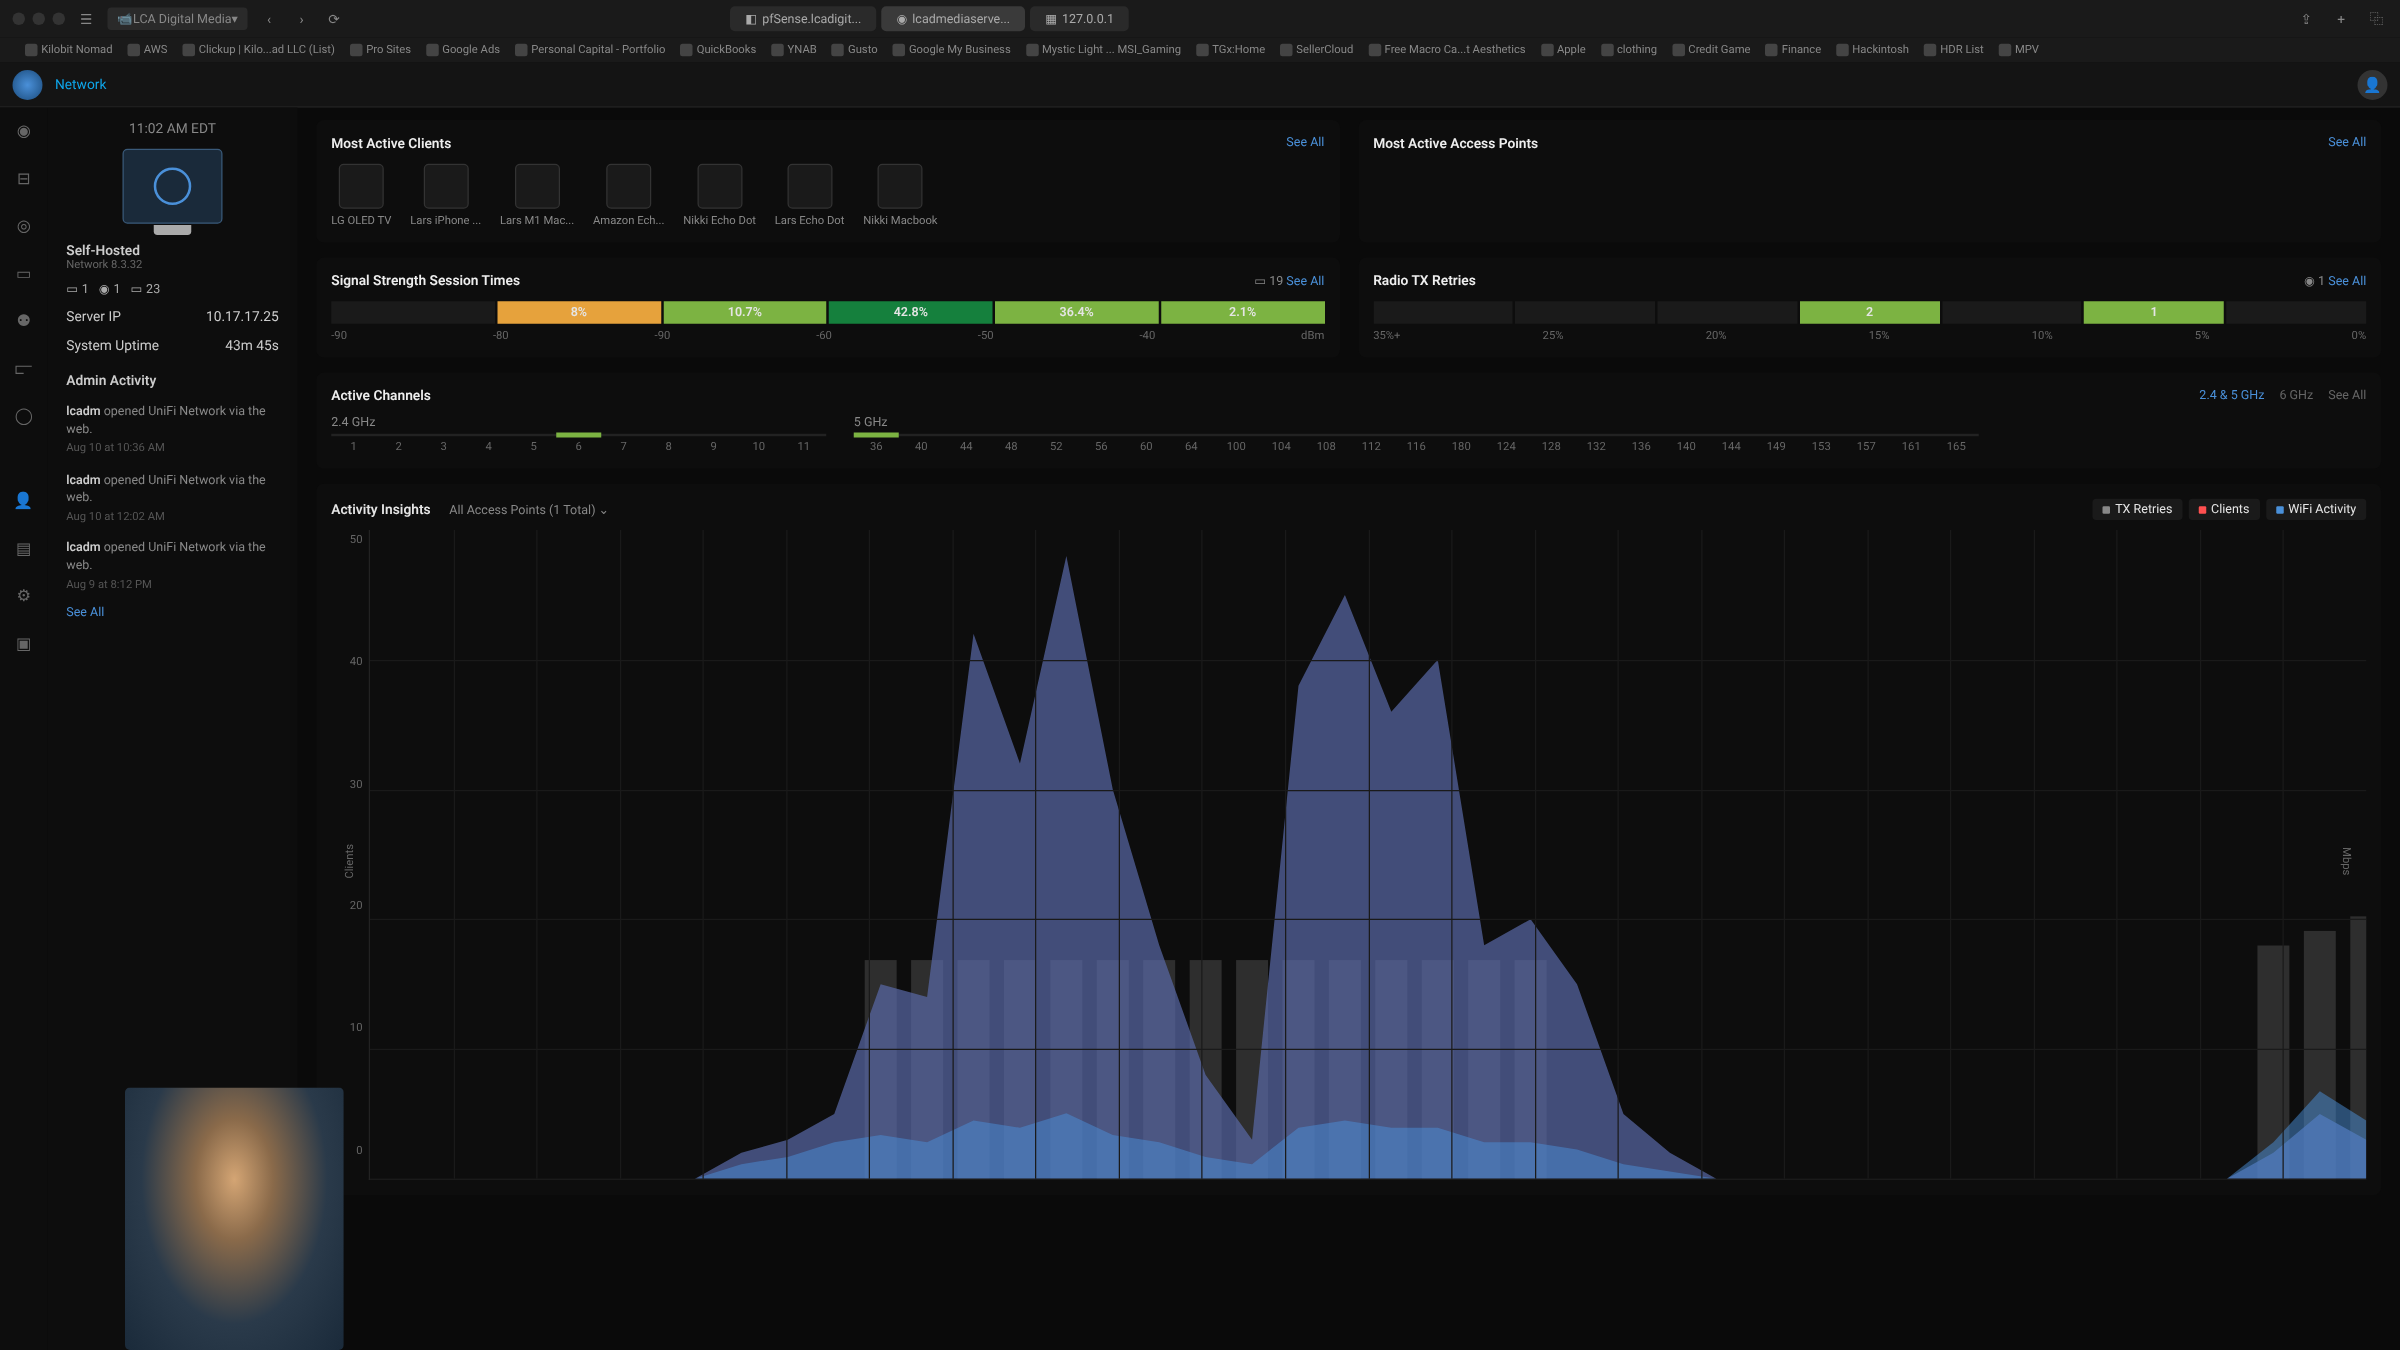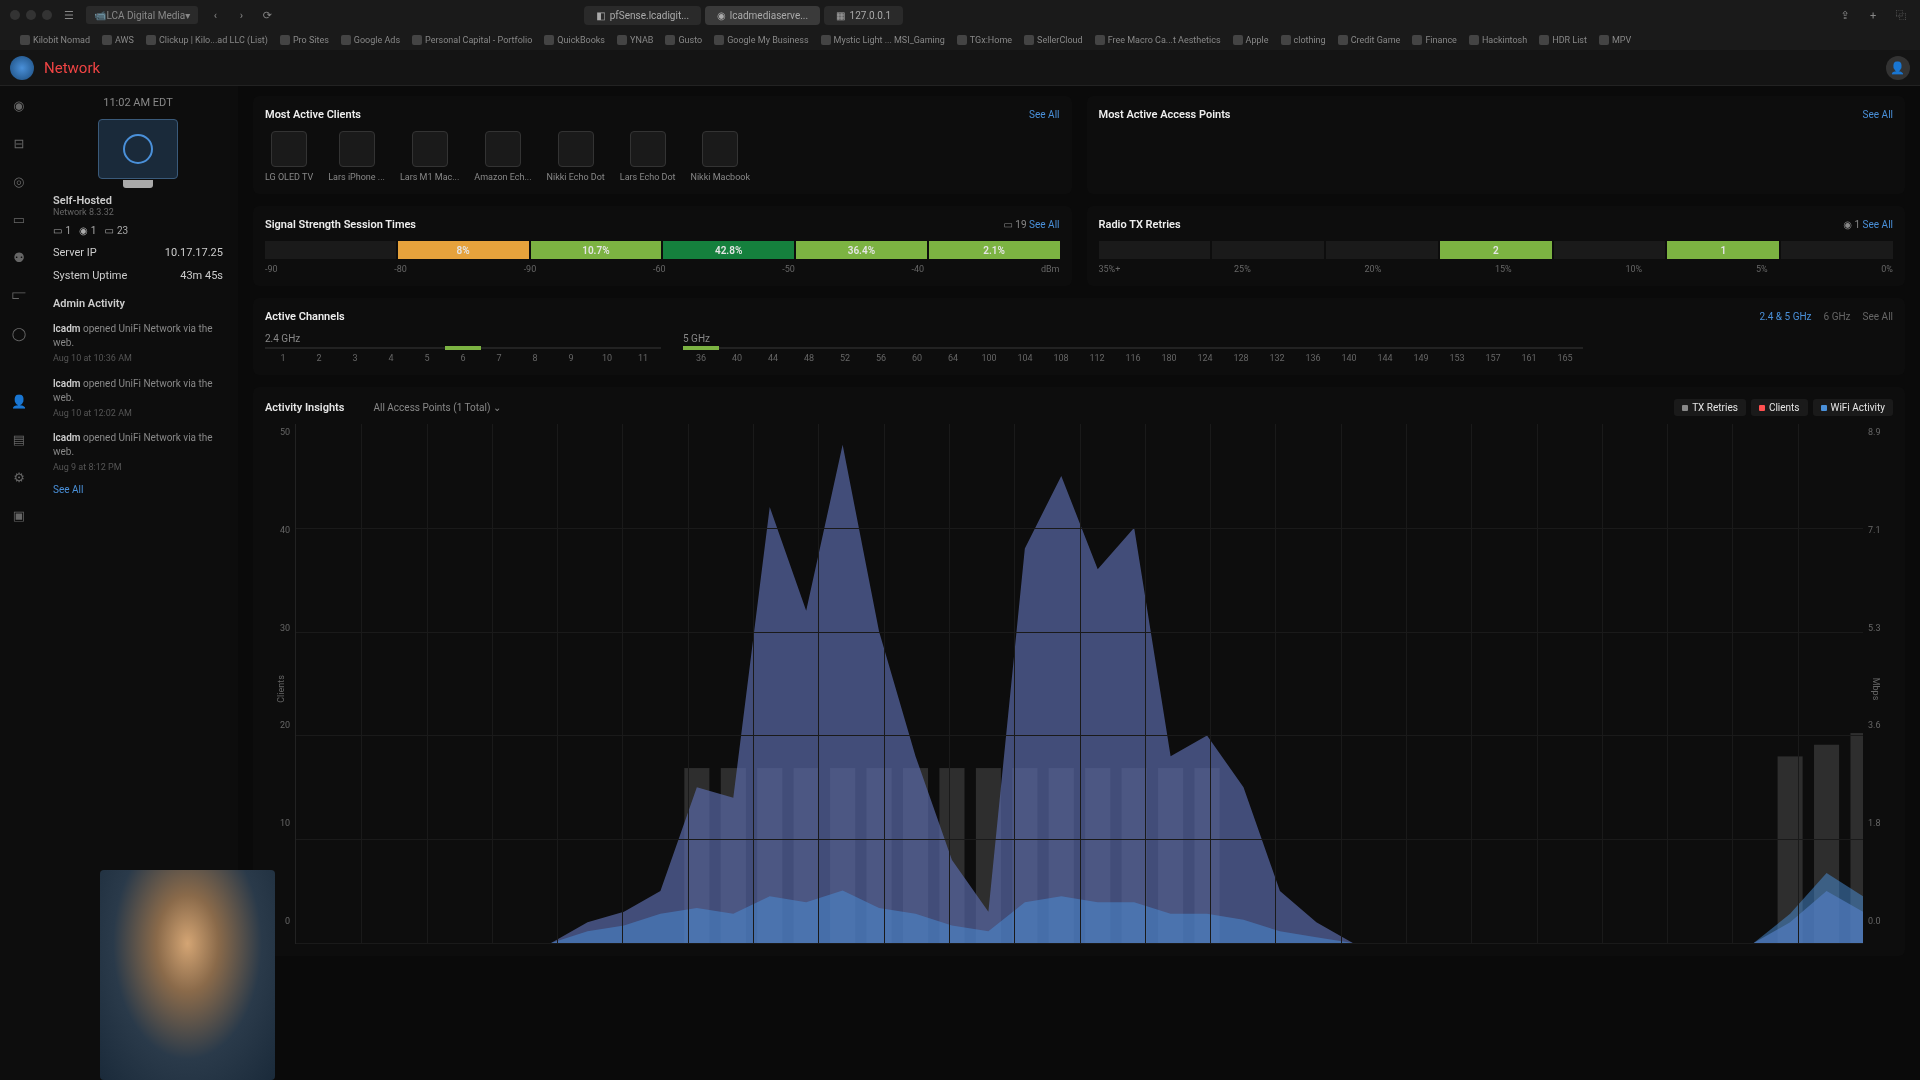--- a/index.html
+++ b/index.html
@@ -10,21 +10,21 @@
 .bc-btn{width:18px;height:18px;display:flex;align-items:center;justify-content:center;color:#888;font-size:11px}
 .tabs{display:flex;gap:4px;margin-left:300px}
 .tab{background:#2a2a2a;padding:4px 12px;border-radius:4px;font-size:10px;color:#aaa;display:flex;align-items:center;gap:4px}
 .tab.active{background:#3a3a3a}
 .url-right{margin-left:auto;display:flex;gap:10px}
 .bookmarks{height:20px;background:#1a1a1a;display:flex;align-items:center;padding:0 20px;gap:12px;font-size:9px;color:#888}
 .bm{display:flex;align-items:center;gap:3px}
 .bm-icon{width:10px;height:10px;border-radius:2px;background:#444}
 .app-header{height:36px;background:#141414;display:flex;align-items:center;padding:0 10px;border-bottom:1px solid #222}
 .app-logo{width:24px;height:24px;border-radius:50%;background:radial-gradient(circle,#4a90d9 0%,#1a4a7a 100%);margin-right:10px}
-.app-title{font-size:15px;color:#ef4444}
+.app-title{font-size:11px;color:#0ea5e9}
 .avatar{width:24px;height:24px;border-radius:50%;background:#333;margin-left:auto;display:flex;align-items:center;justify-content:center;font-size:12px}
 .main{display:flex;height:calc(100% - 86px)}
 .sidenav{width:38px;background:#0d0d0d;display:flex;flex-direction:column;align-items:center;padding-top:10px;gap:20px}
 .sidenav-item{width:18px;height:18px;color:#666;display:flex;align-items:center;justify-content:center}
 .sidebar{width:200px;padding:10px 15px;background:#0d0d0d}
 .time{text-align:center;color:#888;font-size:11px;margin-bottom:10px}
 .device-img{width:80px;height:60px;margin:10px auto;background:#1a2a3a;border:1px solid #3a5a7a;border-radius:4px;display:flex;align-items:center;justify-content:center;position:relative}
 .device-img::after{content:'';position:absolute;bottom:-10px;width:30px;height:8px;background:#aaa;border-radius:0 0 3px 3px}
 .device-circle{width:30px;height:30px;border:2px solid #4a90d9;border-radius:50%}
 .sb-section{margin-top:15px}
@@ -55,21 +55,21 @@
 .radio-bars{display:flex;height:18px;gap:2px}
 .radio-labels{display:flex;justify-content:space-between;font-size:9px;color:#666;margin-top:5px}
 .chan-section{font-size:10px;color:#888;margin-bottom:3px}
 .chan-bar{height:2px;background:#222;position:relative;margin-bottom:4px}
 .chan-active{position:absolute;height:4px;top:-1px;background:#7cb342}
 .chan-nums{display:flex;font-size:9px;color:#666;gap:0}
 .chan-nums span{width:36px;text-align:center}
 .chan-links{display:flex;gap:12px;font-size:10px}
 .chan-links span{color:#666}
 .chan-links .active{color:#4a90d9}
-.insights-hdr{display:flex;align-items:center;gap:29px;margin-bottom:8px}
+.insights-hdr{display:flex;align-items:center;gap:15px;margin-bottom:8px}
 .insights-title{font-size:11px;font-weight:600}
 .insights-filter{font-size:10px;color:#888}
 .legend{margin-left:auto;display:flex;gap:5px}
 .leg-item{background:#1a1a1a;padding:3px 8px;border-radius:3px;font-size:10px;display:flex;align-items:center;gap:4px}
 .leg-dot{width:6px;height:6px;border-radius:1px}
 .chart{height:520px;position:relative;border:0px solid #222;display:flex}
 .y-left{width:30px;display:flex;flex-direction:column;justify-content:space-between;text-align:right;font-size:9px;color:#666;padding:3px 5px 18px 0}
 .chart-area{flex:1;position:relative;border-left:1px solid #222;border-bottom:1px solid #222}
 .grid-v{position:absolute;top:0;bottom:0;width:1px;background:#1a1a1a}
 .grid-h{position:absolute;left:0;right:0;height:1px;background:#1a1a1a}
@@ -411,28 +411,20 @@
             <div class="grid-v" style="left: 62.5%;"></div>
             <div class="grid-v" style="left: 66.6667%;"></div>
             <div class="grid-v" style="left: 70.8333%;"></div>
             <div class="grid-v" style="left: 75%;"></div>
             <div class="grid-v" style="left: 79.1667%;"></div>
             <div class="grid-v" style="left: 83.3333%;"></div>
             <div class="grid-v" style="left: 87.5%;"></div>
             <div class="grid-v" style="left: 91.6667%;"></div>
             <div class="grid-v" style="left: 95.8333%;"></div>
           </div>
-        <div class="y-right" id="yright">
-            <span>8.9</span>
-            <span>7.1</span>
-            <span>5.3</span>
-            <span>3.6</span>
-            <span>1.8</span>
-            <span>0.0</span>
-          </div>
         <div class="y-right-label">Mbps</div>
       </div>
     </div>
   </div>
 </div>
 
 <div class="webcam">
     <div class="webcam-face"></div>
   </div>
 

